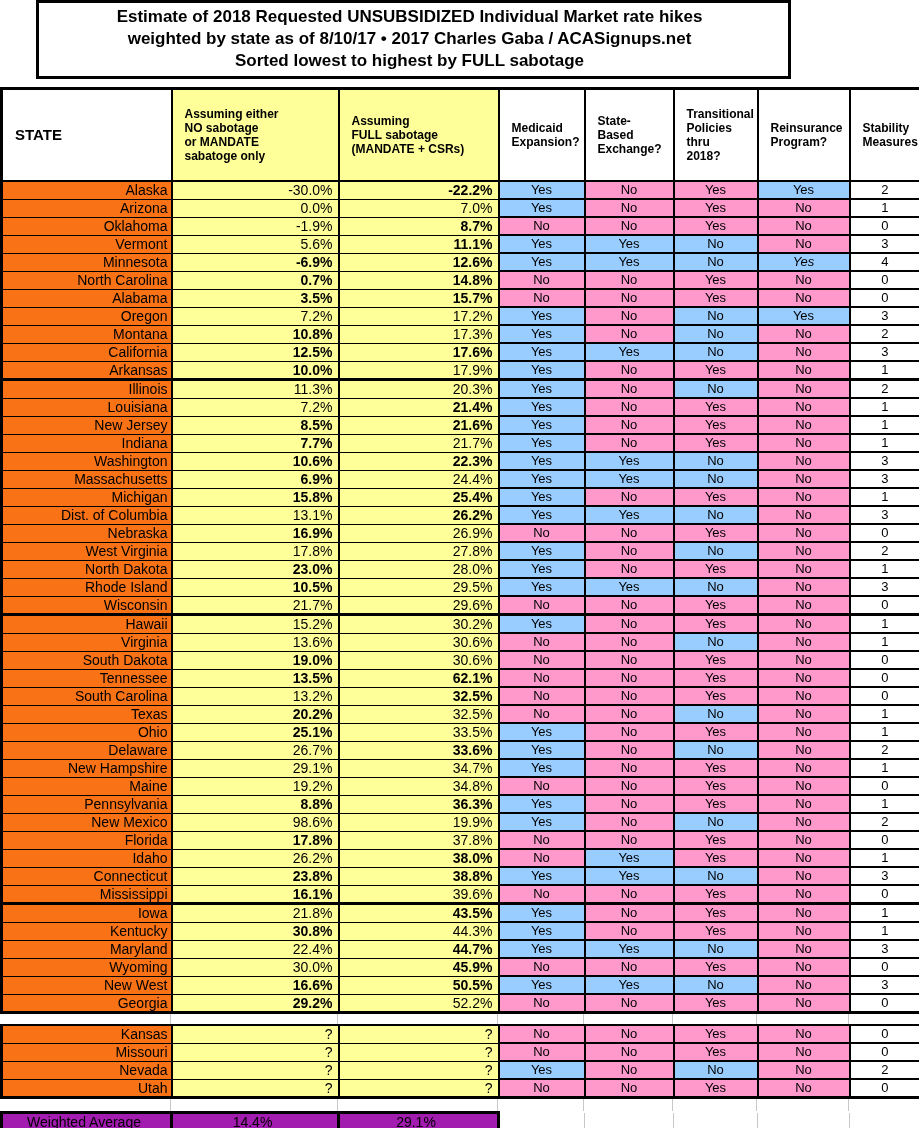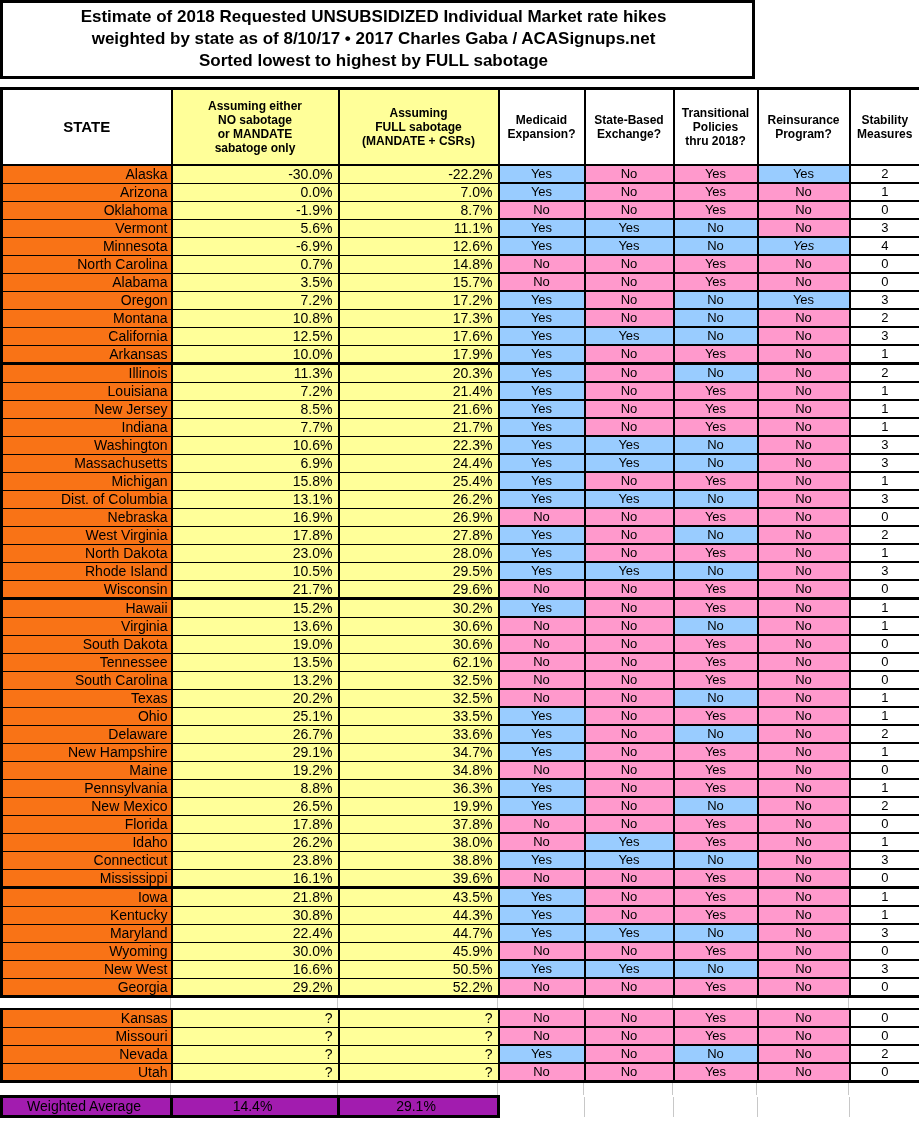--- a/index.html
+++ b/index.html
@@ -2,49 +2,50 @@
 <html><head>
 <meta charset="utf-8">
 <style>
   html,body{margin:0;padding:0;background:#fff;}
   body{width:919px;font-family:"Liberation Sans",sans-serif;color:#000;}
 
   .title-box{
     box-sizing:border-box;width:755px;border:3px solid #000;
     text-align:center;font-weight:bold;font-size:17px;line-height:22px;
     padding:3px 8px 4px 0;
+    margin-left:36px;
   }
   .spacer8{height:8px;}
 
   table{border-collapse:collapse;table-layout:fixed;width:919px;}
   col.c1{width:170px;} col.c2{width:167px;} col.c3{width:160px;}
   col.c4{width:86px;}  col.c5{width:89px;}  col.c6{width:84px;}
   col.c7{width:92px;}  col.c8{width:71px;}
 
   th{
-    border:2px solid #000;font-weight:bold;text-align:center;vertical-align:middle;
-    white-space:pre-line;padding:4px;background:#fff;font-size:12px;line-height:14px;
+    border:2px solid #000;font-weight:bold;text-align:left;vertical-align:middle;
+    white-space:pre-line;padding:12px;background:#fff;font-size:12px;line-height:14px;
     height:66px;border-top-width:3px;margin-left:16px;
   }
   th.state-h{font-size:15px;}
   th.yellow-h{background:#FFFF99;}
   th:first-child{border-left-width:3px;}
   th:last-child{border-right-width:3px;}
 
   td{
     border:1px solid #000;height:16px;line-height:16px;font-size:14px;
     padding:0;overflow:hidden;white-space:nowrap;vertical-align:middle;
   }
   td.state{text-align:right;padding-right:3px;background:#f97316;border-left-width:3px;border-right-width:2px;}
   td.num{text-align:right;padding-right:5px;background:#FFFF99;border-right-width:2px;}
   td.flag{text-align:center;font-size:13px;border-width:2px;}
   td.blue{background:#99CCFF;}
   td.pink{background:#FF99CC;}
   td.stab{text-align:center;font-size:13px;background:#fff;border-width:2px;border-right-width:3px;}
-  td.b{font-weight:normal;}
+  td.b{font-weight:bold;}
   td.i{font-style:italic;}
   tr.gend td{border-bottom-width:3px;}
   tr:last-child td{border-bottom-width:3px;}
   tbody tr:first-child td{border-top-width:2px;}
 
   .gap-row{
     width:919px;background:#fff;
     background-image:
       linear-gradient(#c8c8c8,#c8c8c8),linear-gradient(#c8c8c8,#c8c8c8),
       linear-gradient(#c8c8c8,#c8c8c8),linear-gradient(#c8c8c8,#c8c8c8),
@@ -456,21 +457,21 @@
         <td class="num b">8.8%</td>
         <td class="num b">36.3%</td>
         <td class="flag blue">Yes</td>
         <td class="flag pink">No</td>
         <td class="flag pink">Yes</td>
         <td class="flag pink">No</td>
         <td class="stab">1</td>
       </tr>
       <tr>
         <td class="state">New Mexico</td>
-        <td class="num">26.5%</td>
+        <td class="num">98.6%</td>
         <td class="num">19.9%</td>
         <td class="flag blue">Yes</td>
         <td class="flag pink">No</td>
         <td class="flag blue">No</td>
         <td class="flag pink">No</td>
         <td class="stab">2</td>
       </tr>
       <tr>
         <td class="state">Florida</td>
         <td class="num b">17.8%</td>

